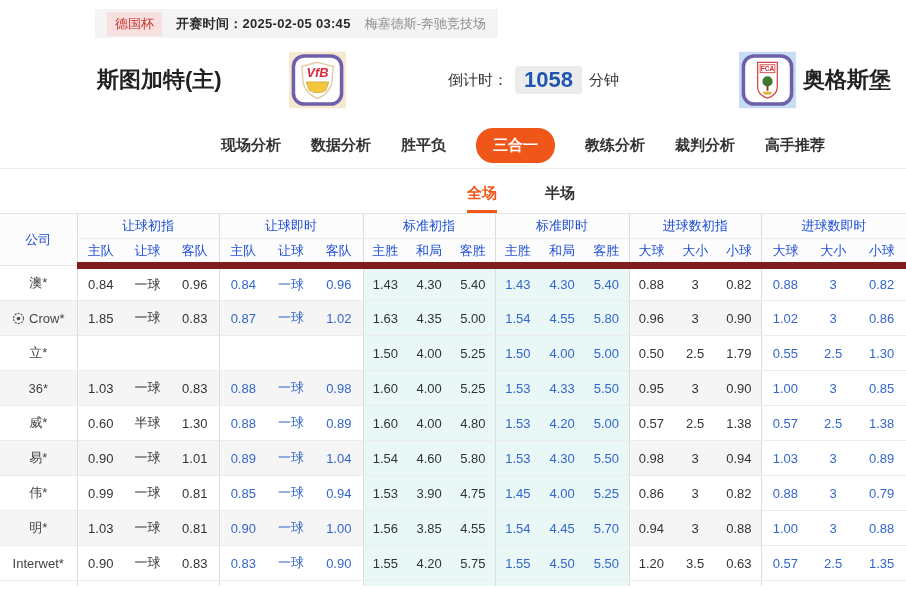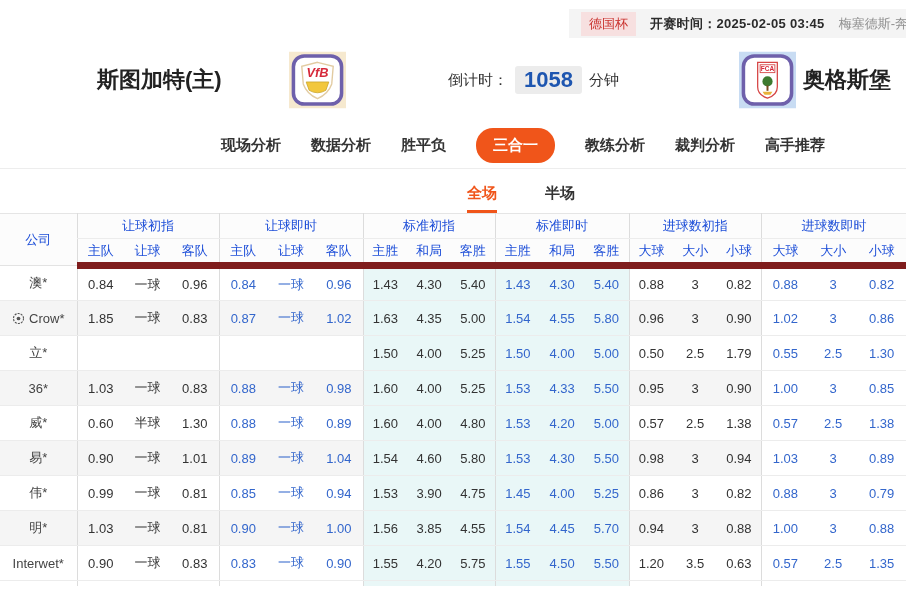--- a/index.html
+++ b/index.html
@@ -1,21 +1,21 @@
 <!DOCTYPE html>
 <html><head>
 <meta charset="utf-8">
 <style>
   * { margin:0; padding:0; box-sizing:border-box; }
   html,body { background:#fff; }
   body { font-family:"Liberation Sans","DejaVu Sans",sans-serif; color:#333; }
   .page { position:relative; width:906px; height:589px; margin:0 auto; overflow:hidden; background:#fff; }
 
   
-  .top-strip { padding-top:9px; display:flex; justify-content:flex-end; }
+  .top-strip { padding-top:9px; display:flex; justify-content:flex-start;padding-left:29px; }
   .info-bar { display:inline-flex; align-items:center; gap:14px; background:#f4f4f4; height:29px;
               padding:0 12px; transform:translateX(66px); font-size:13px; }
   .league-badge { background:#f7e0e0; color:#c9302c; padding:3px 8px; font-size:13px; }
   .kickoff { font-weight:bold; color:#2b2b2b; letter-spacing:.3px; }
   .venue { color:#8f8f8f; }
 
   
   .match-header { position:relative; height:84px; }
   .mh-abs { position:absolute; top:50%; transform:translateY(-50%); }
   .team-name { font-size:22px; font-weight:bold; color:#222; white-space:nowrap; }

